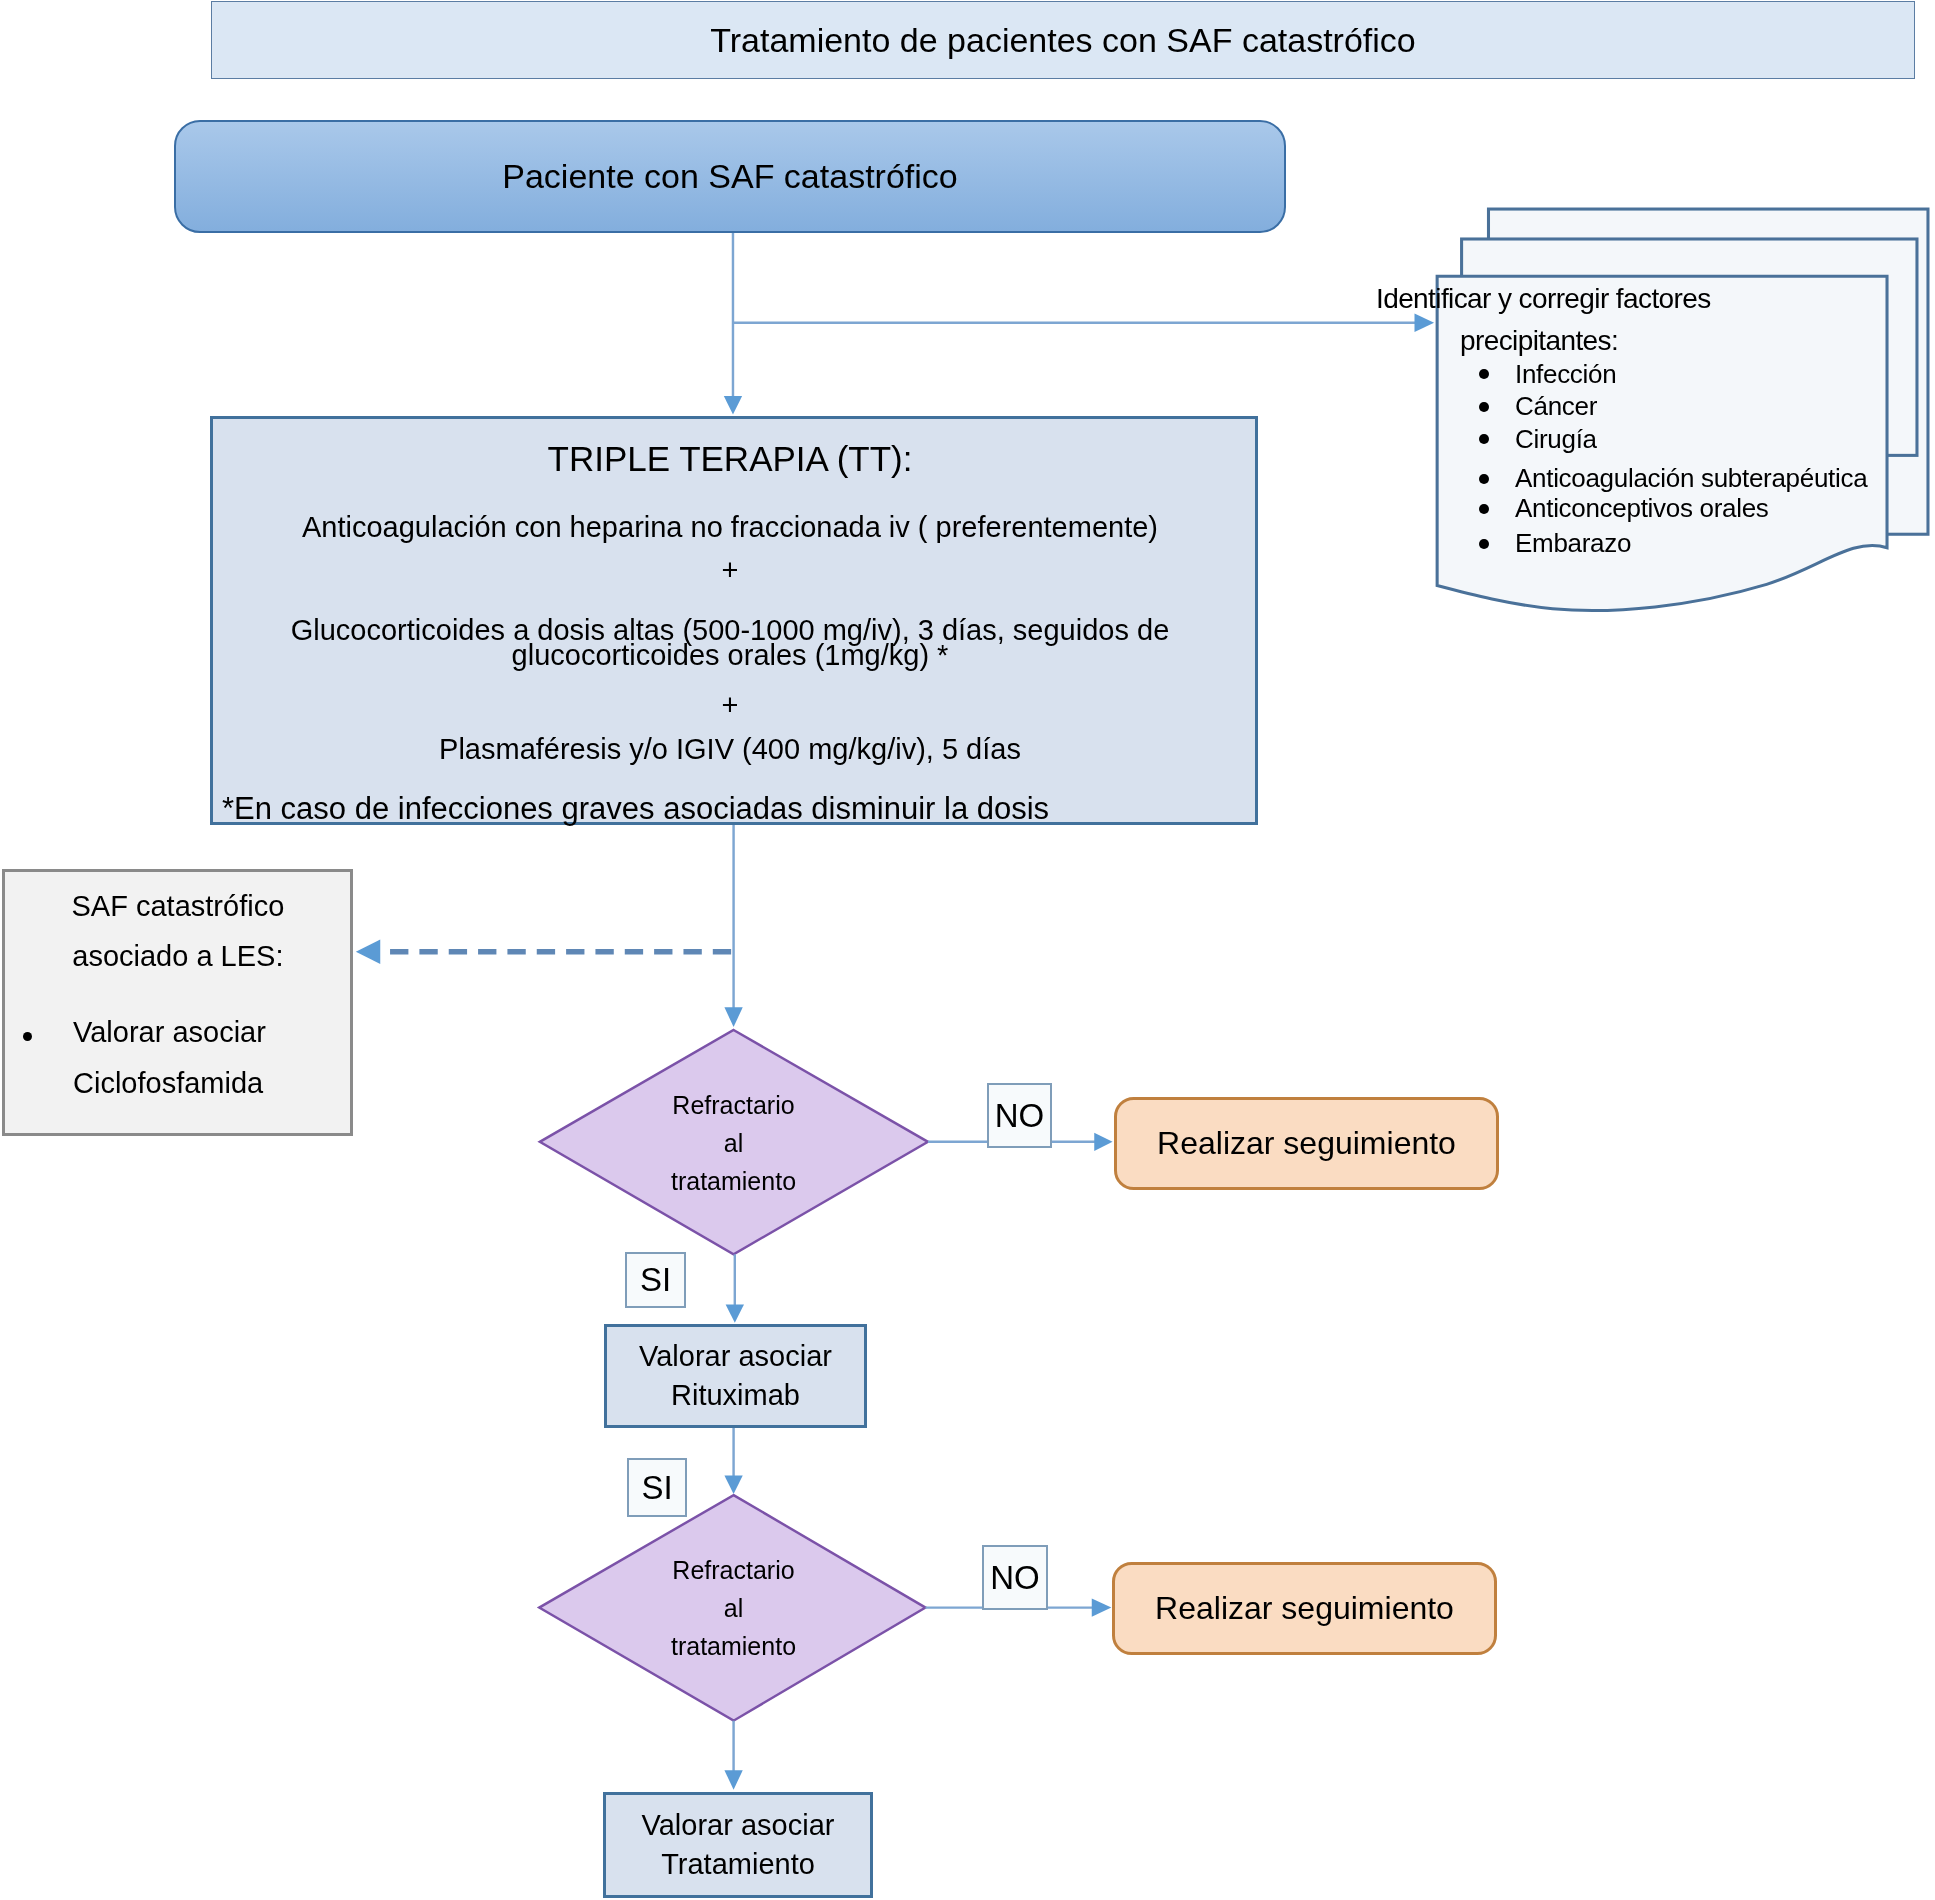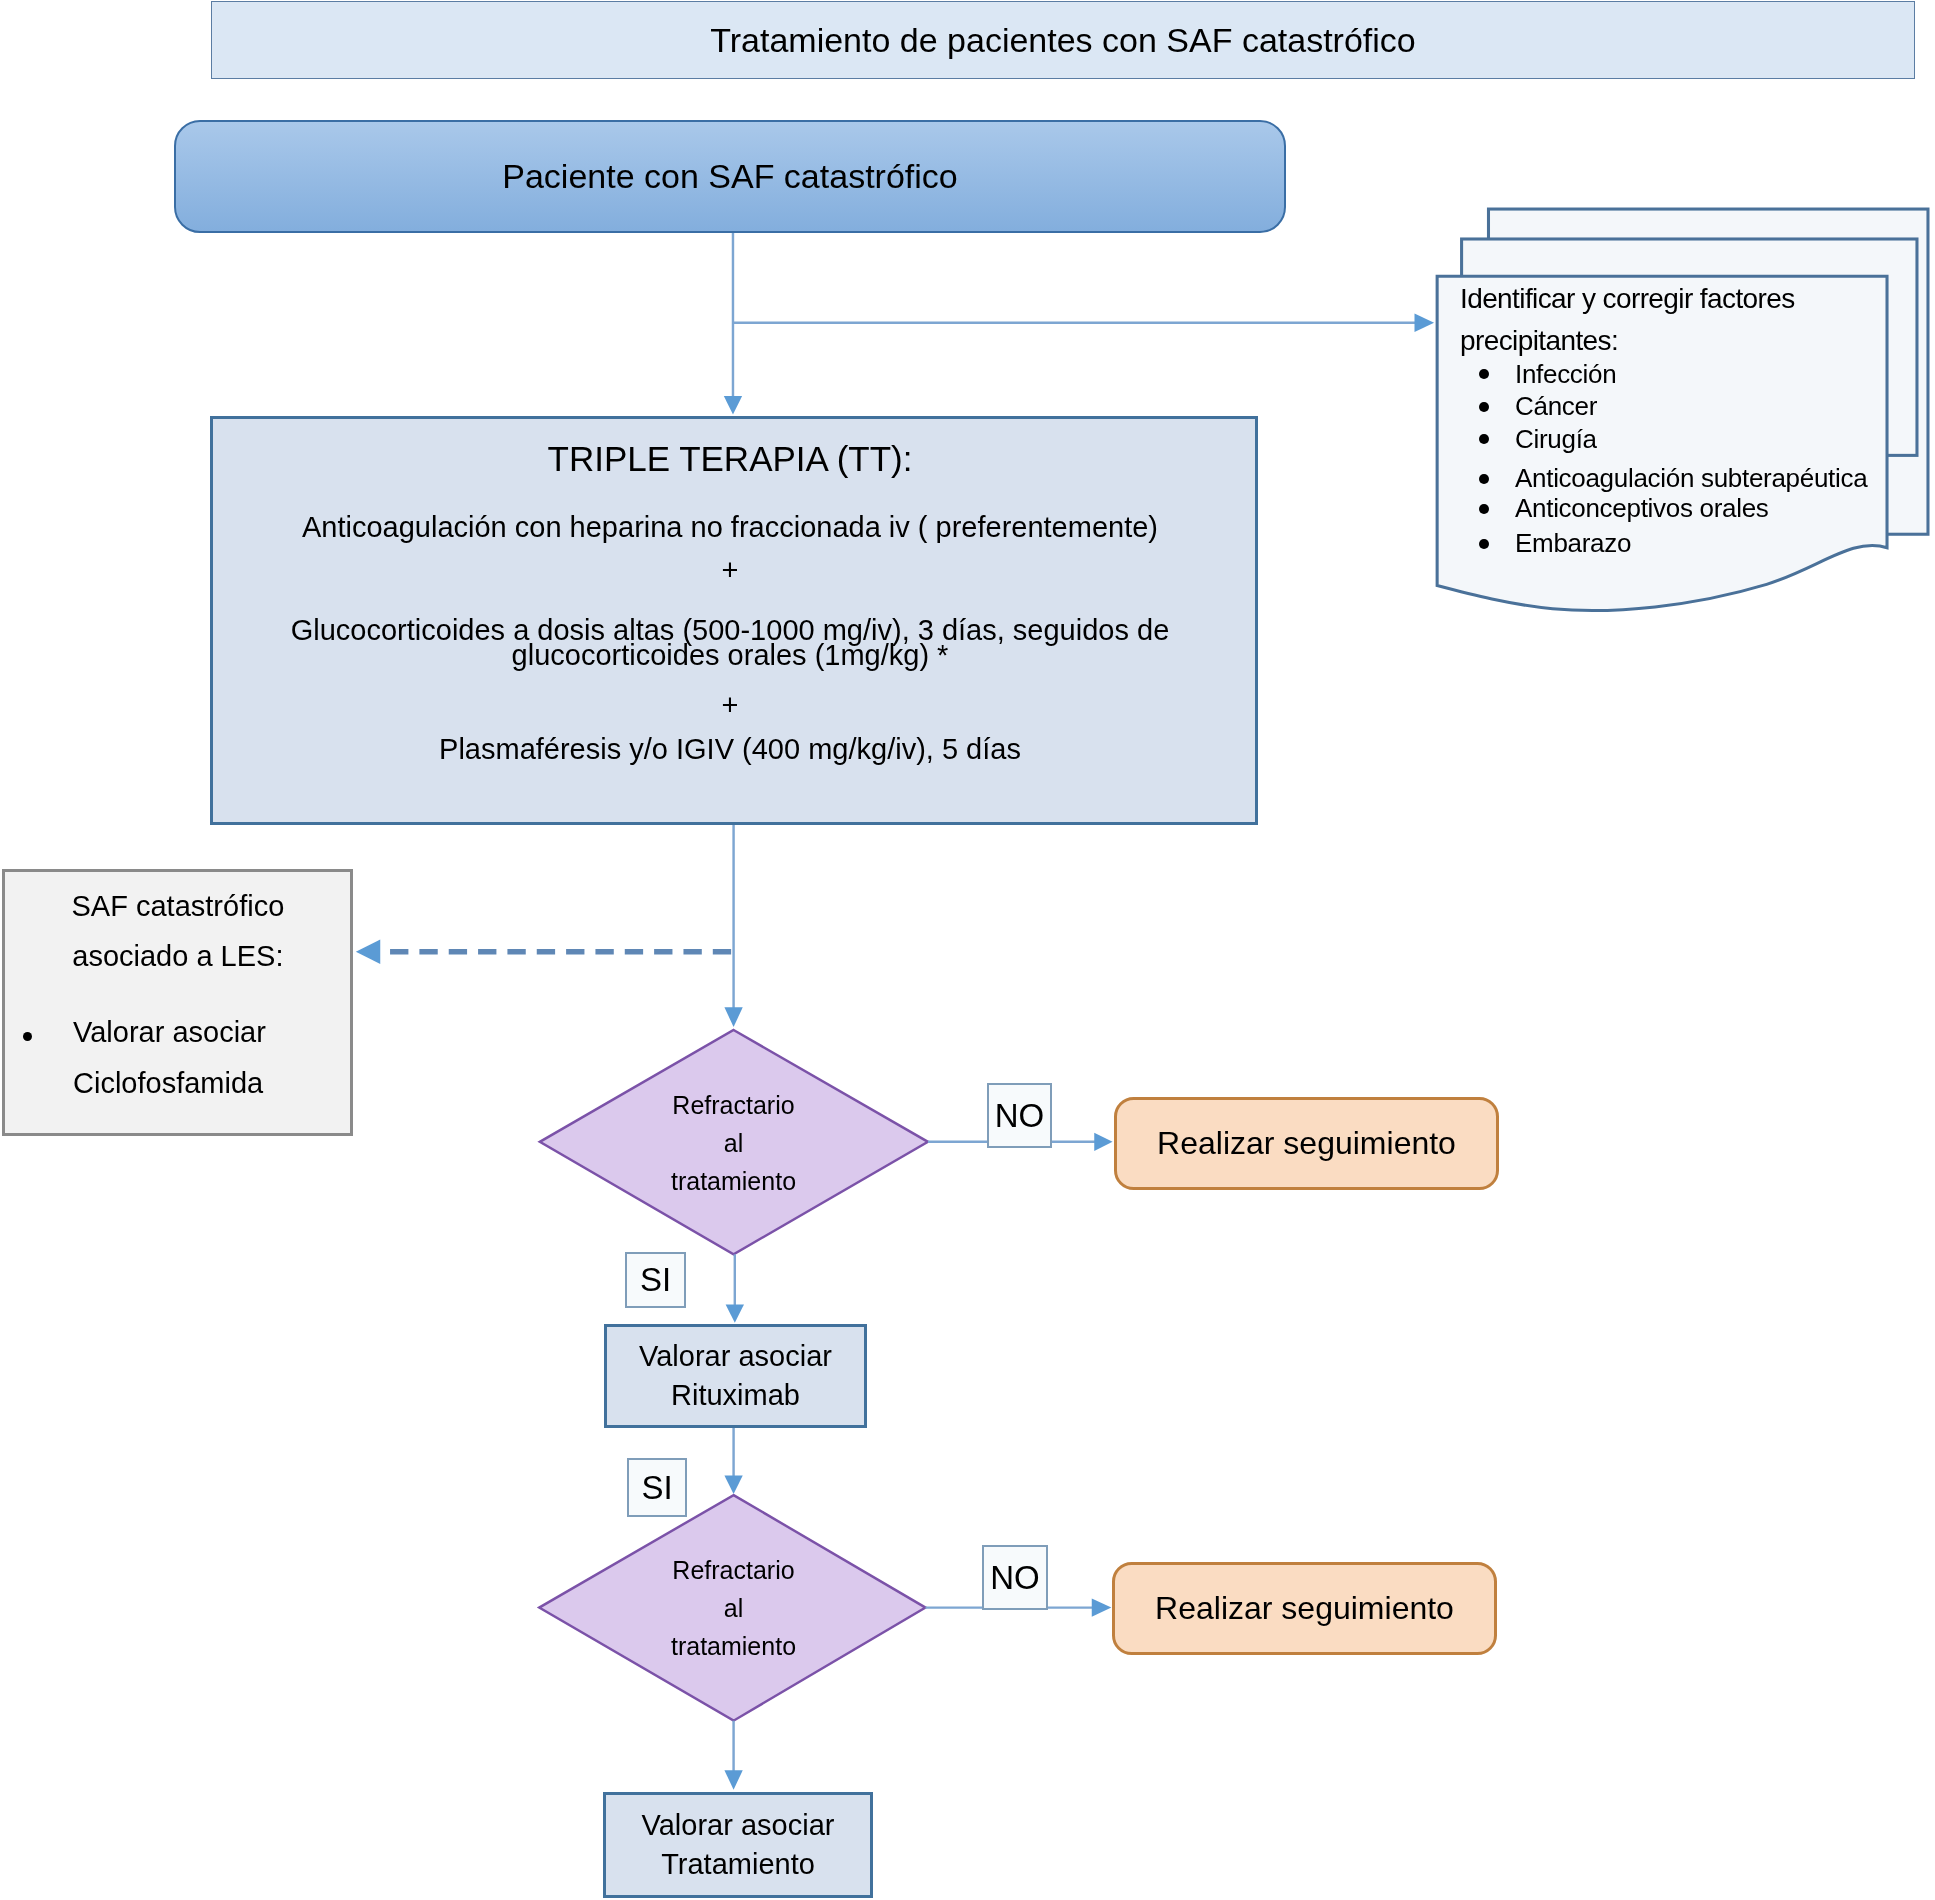--- a/index.html
+++ b/index.html
@@ -34,21 +34,21 @@
   .tline{position:absolute;left:0;width:1040px;text-align:center;white-space:nowrap;}
   .t-title{top:439px;font-size:35px;}
   .t-l1{top:511px;font-size:29px;}
   .t-p1{top:554px;font-size:29px;}
   .t-l2a{top:599px;font-size:29px;}
   .t-l2b{top:639px;font-size:29px;}
   .t-p2{top:689px;font-size:29px;}
   .t-l3{top:733px;font-size:29px;}
   .t-foot{position:absolute;left:222px;top:791px;font-size:31px;white-space:nowrap;text-align:left;}
 
-  .doc-head1{left:1460px;top:283px;font-size:28px;letter-spacing:-0.6px;}
+  .doc-head1{left:1376px;top:283px;font-size:28px;letter-spacing:-0.6px;}
   .doc-head2{left:1460px;top:325px;font-size:28px;letter-spacing:-0.6px;}
   .doc-item{font-size:26px;letter-spacing:-0.3px;}
   .doc-dot{width:9.8px;height:9.8px;border-radius:50%;background:#000;}
 
   .les-box{
     left:2.4px;top:869px;width:351px;height:267px;
     background:var(--les-bg,#f2f2f2);border:3.7px solid var(--les-border,#8a8a8a);box-sizing:border-box;
   }
   .les-line{position:absolute;left:2.4px;width:351px;text-align:center;font-size:29px;white-space:nowrap;}
   .les-bullet-line{position:absolute;left:73px;font-size:29px;white-space:nowrap;}
@@ -155,20 +155,21 @@
   <div class="abs doc-item nowrap" style="left:1515px;top:528px;">Embarazo</div>
 
   <div class="abs triple-box"></div>
   <div class="tline t-title" style="left:210px;">TRIPLE TERAPIA (TT):</div>
   <div class="tline t-l1" style="left:210px;">Anticoagulación con heparina no fraccionada iv ( preferentemente)</div>
   <div class="tline t-p1" style="left:210px;">+</div>
   <div class="tline t-l2a" style="left:210px;margin-top:15px;">Glucocorticoides a dosis altas (500-1000 mg/iv), 3 días, seguidos de</div>
   <div class="tline t-l2b" style="left:210px;">glucocorticoides orales (1mg/kg) *</div>
   <div class="tline t-p2" style="left:210px;">+</div>
   <div class="tline t-l3" style="left:210px;">Plasmaféresis y/o IGIV (400 mg/kg/iv), 5 días</div>
+  <div class="t-foot">*En caso de infecciones graves asociadas disminuir la dosis</div>
 
   <div class="abs les-box"></div>
   <div class="les-line" style="top:890px;">SAF catastrófico</div>
   <div class="les-line" style="top:940px;">asociado a LES:</div>
   <div class="les-dot"></div>
   <div class="les-bullet-line" style="top:1016px;">Valorar asociar</div>
   <div class="les-bullet-line" style="top:1067px;">Ciclofosfamida</div>
 
   <div class="abs diamond-text d1">
     <div>Refractario</div>

